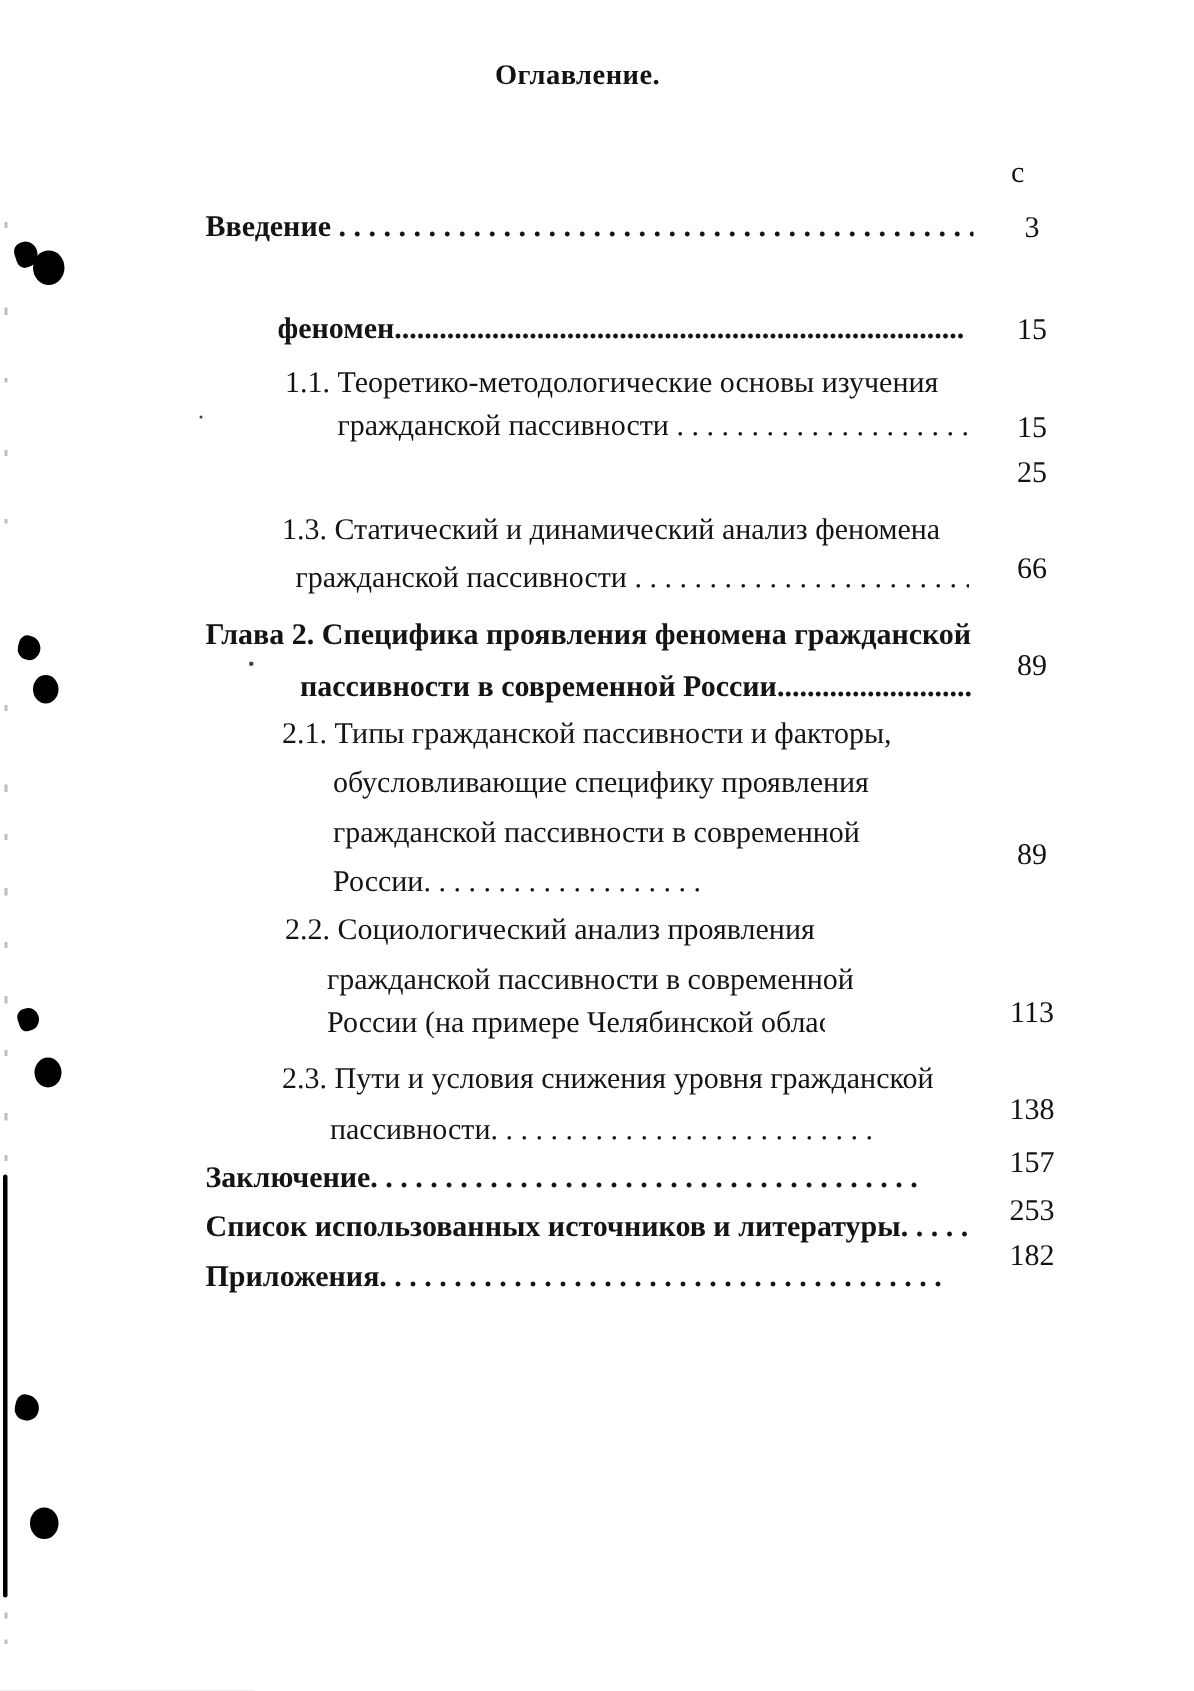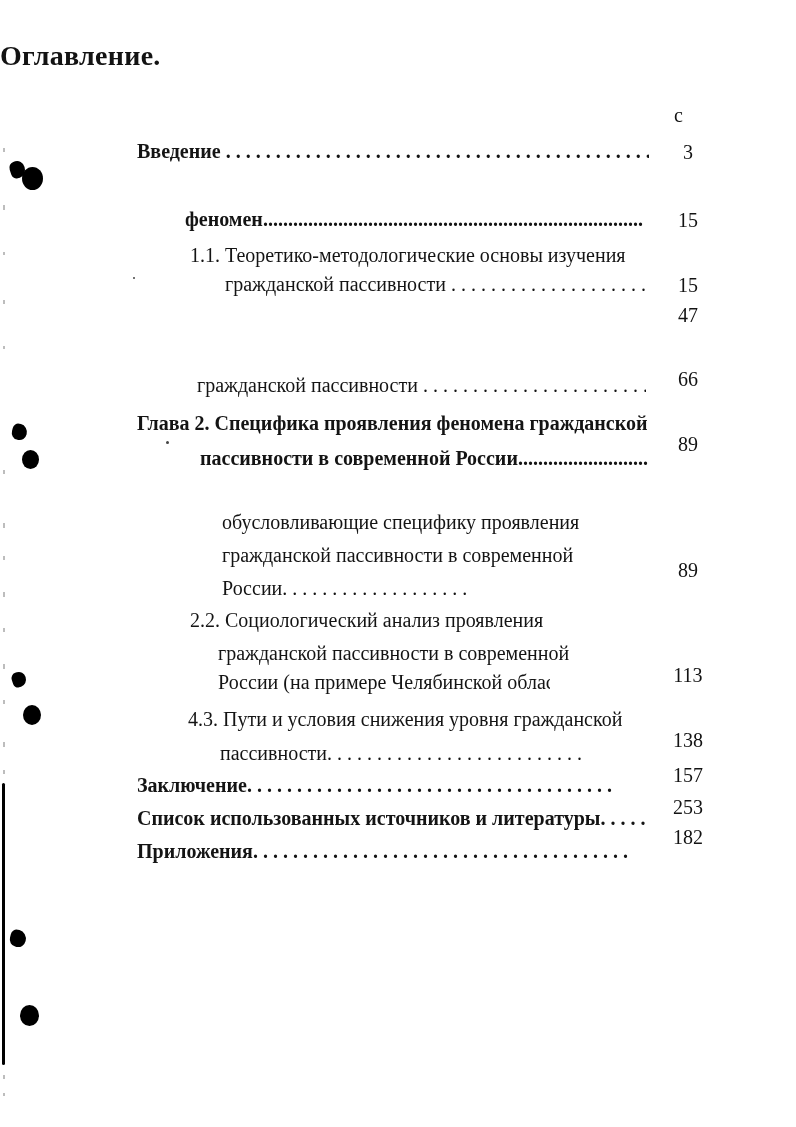--- a/index.html
+++ b/index.html
@@ -7,22 +7,22 @@
     position:relative;width:796px;height:1127px;margin:0 auto;
     background:#ffffff;overflow:hidden;
     font-family:"Liberation Serif","DejaVu Serif",serif;color:#131313;
   }
   .ln{
     position:absolute;height:28px;white-space:nowrap;overflow:hidden;
     font-size:20px;line-height:26px;color:#141414;
   }
   .b{font-weight:bold;}
   .doc-title{
-    position:absolute;top:40px;left:0;width:770px;text-align:left;
-    font-size:28px;font-weight:bold;letter-spacing:.3px;
+    position:absolute;top:40px;left:0;width:770px;text-align:center;
+    font-size:19px;font-weight:bold;letter-spacing:.3px;
   }
   .col-head{position:absolute;left:674px;top:104px;font-size:20px;}
   .pg{
     position:absolute;left:666px;width:44px;text-align:center;
     font-size:20px;line-height:24px;white-space:nowrap;
   }
   
   .art{position:absolute;background:#000;}
   .round{border-radius:50%;}
   .blob1{border-radius:46% 58% 62% 40%;transform:rotate(-18deg);}
@@ -36,39 +36,41 @@
 
 <div class="scan-page">
 
   <div class="doc-title">Оглавление.</div>
   <div class="col-head">с</div>
 
   <div class="ln b" style="left:137px;top:138px;width:512px">Введение . . . . . . . . . . . . . . . . . . . . . . . . . . . . . . . . . . . . . . . . . . . . . . . . . . </div>
   <div class="ln b" style="left:185px;top:206px;width:458px">феномен....................................................................................................</div>
   <div class="ln" style="left:190px;top:242px;width:460px">1.1. Теоретико-методологические основы изучения</div>
   <div class="ln" style="left:225px;top:271px;width:424px">гражданской пассивности . . . . . . . . . . . . . . . . . . . . . . . . . . . . . . </div>
+  <div class="ln" style="left:188px;top:340px;width:462px">1.3. Статический и динамический анализ феномена</div>
   <div class="ln" style="left:197px;top:372px;width:449px">гражданской пассивности . . . . . . . . . . . . . . . . . . . . . . . . . . . . . . </div>
   <div class="ln b" style="left:137px;top:410px;width:525px">Глава 2. Специфика проявления феномена гражданской</div>
   <div class="ln b" style="left:200px;top:445px;width:448px">пассивности в современной России........................................</div>
+  <div class="ln" style="left:188px;top:476px;width:462px">2.1. Типы гражданской пассивности и факторы,</div>
   <div class="ln" style="left:222px;top:509px;width:428px">обусловливающие специфику проявления</div>
   <div class="ln" style="left:222px;top:542px;width:428px">гражданской пассивности в современной</div>
   <div class="ln" style="left:222px;top:575px;width:246px">России. . . . . . . . . . . . . . . . . . . . . . . . . </div>
   <div class="ln" style="left:190px;top:607px;width:460px">2.2. Социологический анализ проявления</div>
   <div class="ln" style="left:218px;top:640px;width:432px">гражданской пассивности в современной</div>
   <div class="ln" style="left:218px;top:669px;width:332px">России (на примере Челябинской области). . . . . . . </div>
-  <div class="ln" style="left:188px;top:706px;width:462px">4.3. Пути и условия снижения уровня гражданской</div>
+  <div class="ln" style="left:188px;top:706px;width:462px">2.3. Пути и условия снижения уровня гражданской</div>
   <div class="ln" style="left:220px;top:740px;width:368px">пассивности. . . . . . . . . . . . . . . . . . . . . . . . . . . . . . . . . . . </div>
   <div class="ln b" style="left:137px;top:772px;width:478px">Заключение. .  . . . . . . . . . . . . . . . . . . . . . . . . . . . . . . . . . . . . . . . . . . . </div>
   <div class="ln b" style="left:137px;top:805px;width:508px">Список использованных источников и литературы. . . . . . . </div>
   <div class="ln b" style="left:137px;top:838px;width:494px">Приложения. . . . . . . . . . . . . . . . . . . . . . . . . . . . . . . . . . . . . . . . . . . . . </div>
 
   <div class="pg" style="top:140px">3</div>
   <div class="pg" style="top:208px">15</div>
   <div class="pg" style="top:273px">15</div>
-  <div class="pg" style="top:303px">47</div>
+  <div class="pg" style="top:303px">25</div>
   <div class="pg" style="top:367px">66</div>
   <div class="pg" style="top:432px">89</div>
   <div class="pg" style="top:558px">89</div>
   <div class="pg" style="top:663px">113</div>
   <div class="pg" style="top:728px">138</div>
   <div class="pg" style="top:763px">157</div>
   <div class="pg" style="top:795px">253</div>
   <div class="pg" style="top:825px">182</div>
 
   <div class="art blob1" style="left:10px;top:161px;width:15px;height:17px"></div>

